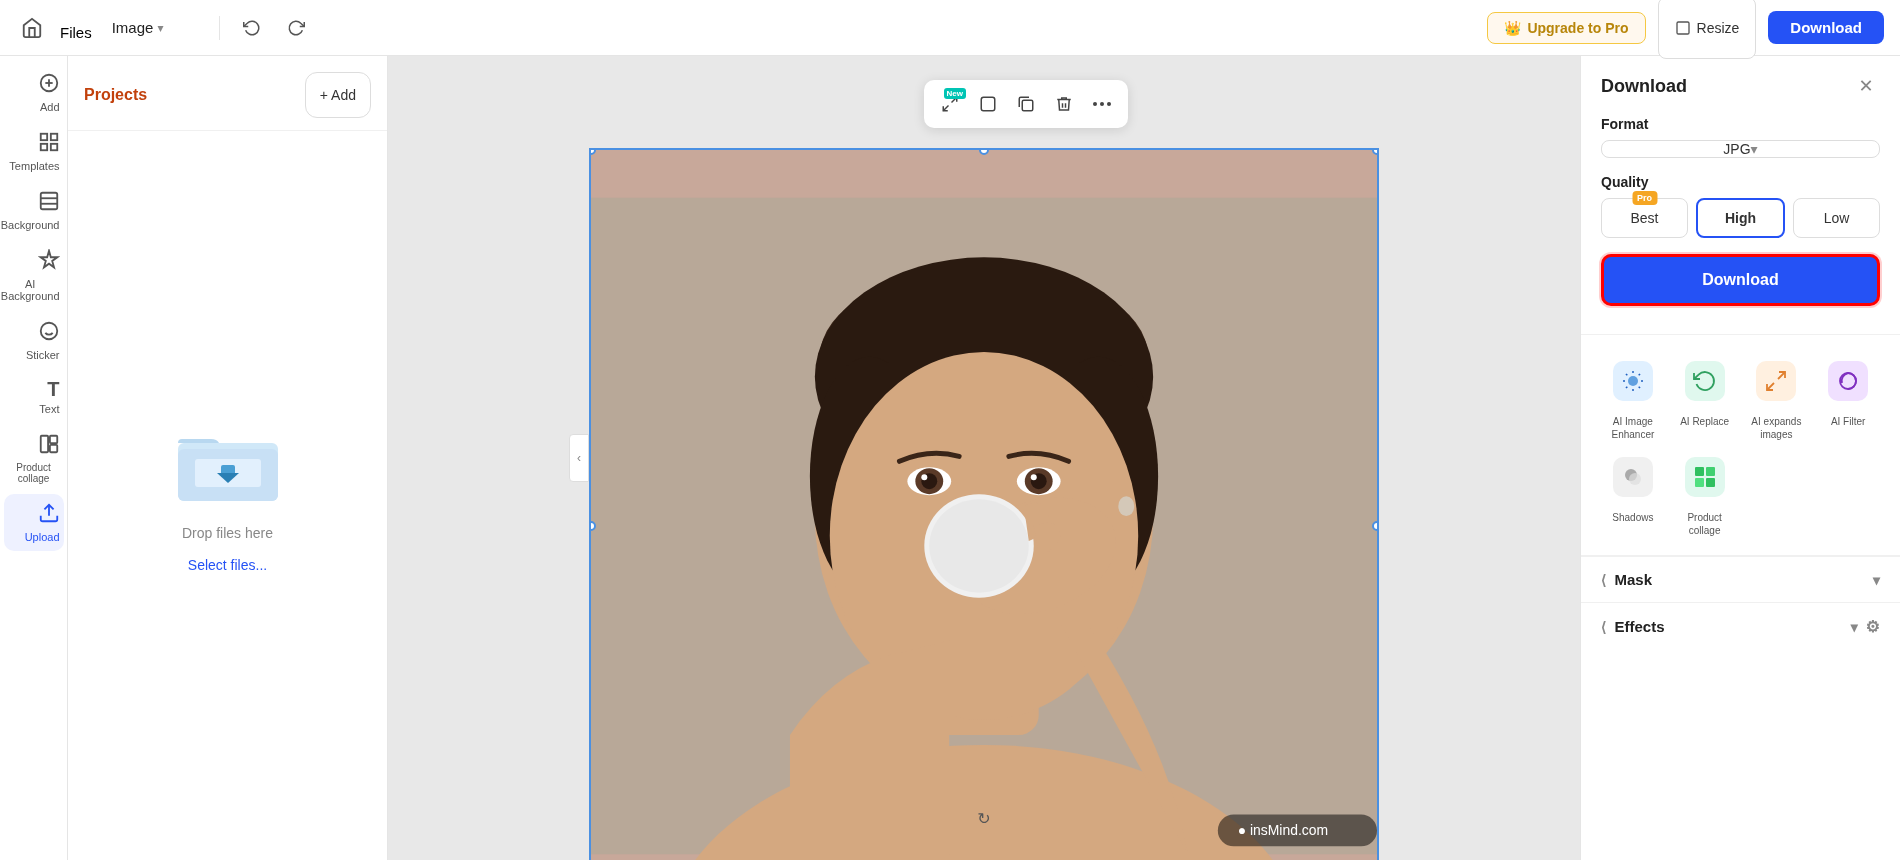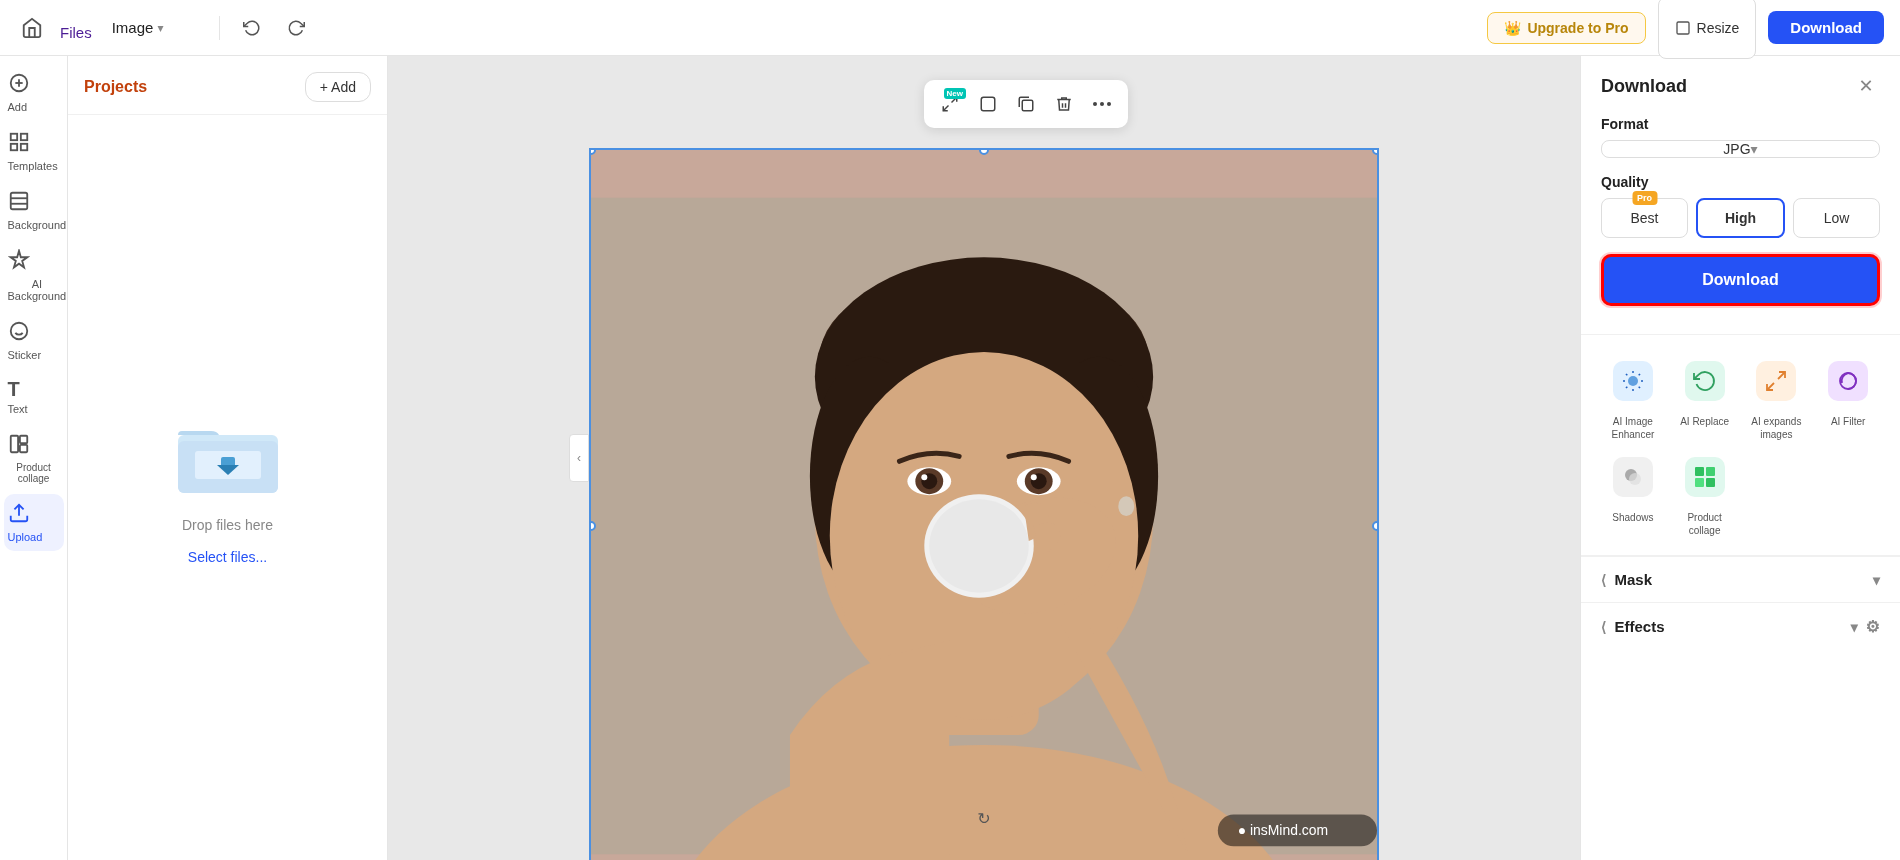--- a/index.html
+++ b/index.html
@@ -11,21 +11,21 @@
       background: #fff;
       border-bottom: 1px solid #e5e5e5;
       display: flex;
       align-items: center;
       padding: 0 16px;
       gap: 12px;
       flex-shrink: 0;
       z-index: 10;
     }
     .topbar-home { width: 32px; height: 32px; display: flex; align-items: center; justify-content: center; cursor: pointer; }
-    .topbar-files { font-size: 15px; color: #4c1d95; font-weight: 500; cursor: pointer; margin-top: 9px; }
+    .topbar-files { font-size: 15px; color: #000000; font-weight: 500; cursor: pointer; margin-top: 9px; }
     .topbar-image { display: flex; align-items: center; gap: 4px; font-size: 15px; color: #222; cursor: pointer; padding: 4px 8px; border-radius: 6px; }
     .topbar-divider { width: 1px; height: 24px; background: #e5e5e5; margin: 0 4px; }
     .topbar-undo, .topbar-redo { width: 32px; height: 32px; display: flex; align-items: center; justify-content: center; cursor: pointer; color: #555; border-radius: 6px; }
     .topbar-spacer { flex: 1; }
     .btn-upgrade {
       background: #fff8ee;
       border: 1.5px solid #f5c842;
       border-radius: 8px;
       padding: 7px 16px;
       font-size: 14px;
@@ -77,21 +77,21 @@
       align-items: center;
       padding: 8px 0;
       gap: 2px;
       flex-shrink: 0;
     }
     .sidebar-item {
       width: 60px;
       padding: 8px 4px;
       display: flex;
       flex-direction: column;
-      align-items: flex-start;
+      align-items: flex-end;
       gap: 4px;
       cursor: pointer;
       border-radius: 8px;
       font-size: 11px;
       color: #555;
       text-align: center;
     }
     .sidebar-item.active { background: #eef1ff; color: #2552f5; border-radius: 10px; }
     .sidebar-icon { font-size: 20px; line-height: 1; }
 
@@ -111,21 +111,21 @@
       padding: 16px 16px 12px;
       border-bottom: 1px solid #f0f0f0;
     }
     .projects-title { font-size: 16px; font-weight: 600; color: #c2410c; }
     .btn-add {
       display: flex;
       align-items: center;
       gap: 4px;
       border: 1.5px solid #ddd;
       border-radius: 12px;
-      padding: 6px 14px;
+      padding: 14px 14px;
       font-size: 14px;
       font-weight: 500;
       color: #333;
       background: #fff;
       cursor: pointer;
     }
     .projects-content {
       flex: 1;
       display: flex;
       flex-direction: column;

